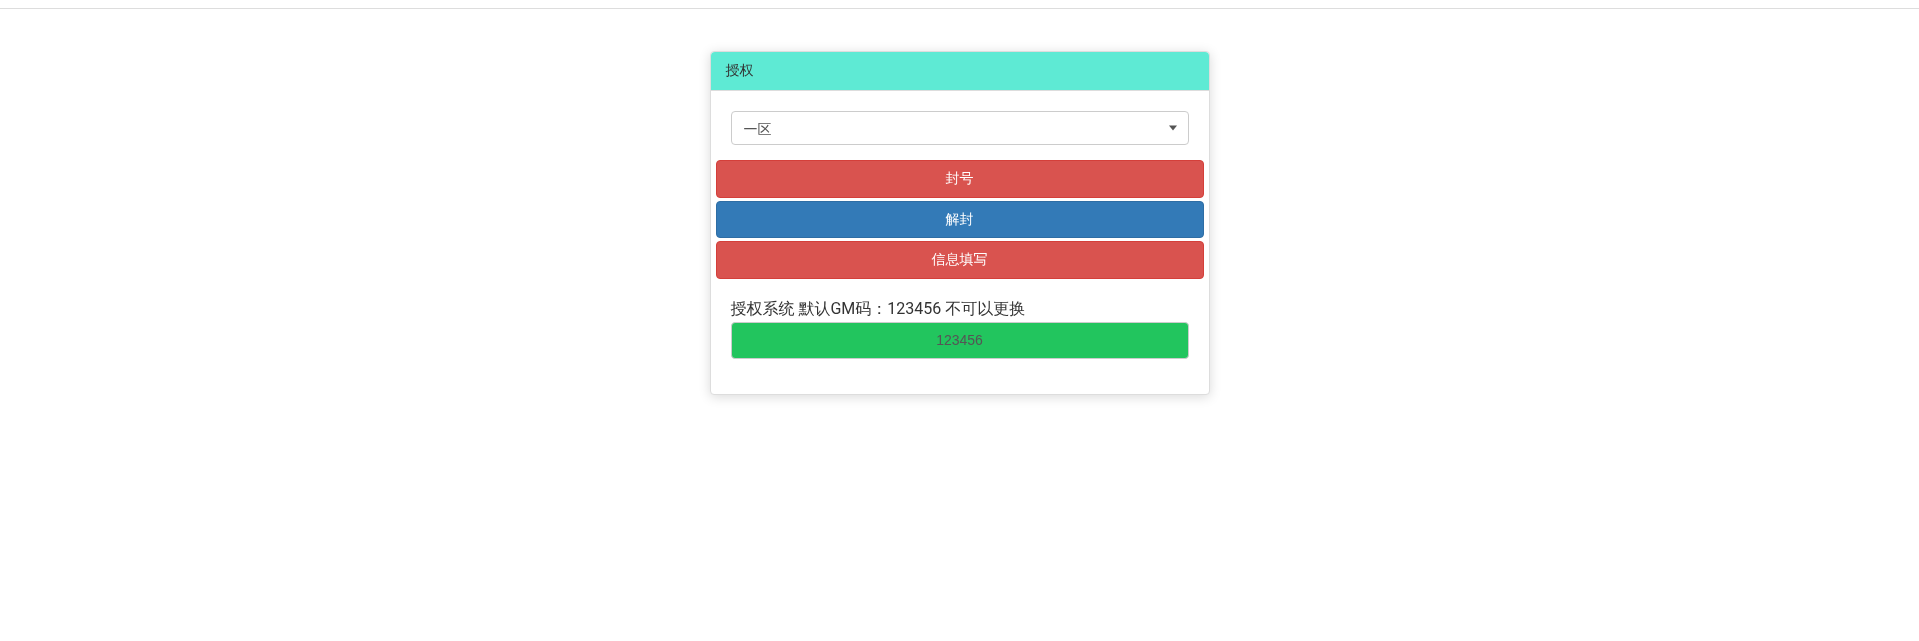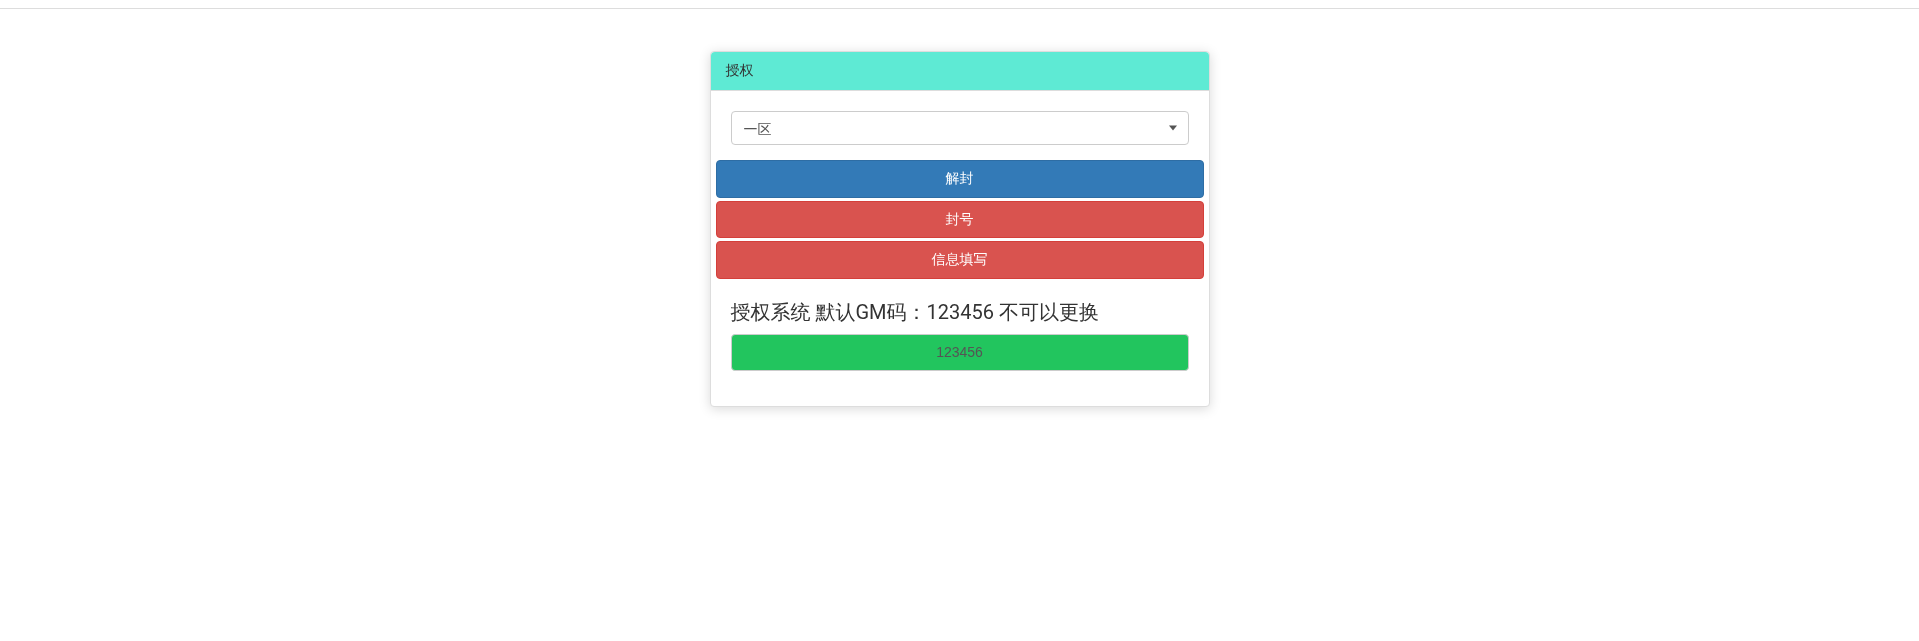--- a/index.html
+++ b/index.html
@@ -123,23 +123,23 @@
     }
     .btn-wide-row {
       margin-left: -15px;
       margin-right: -15px;
       width: calc(100% + 30px);
     }
     .btn-group-wide {
       margin-bottom: 20px;
     }
     .info-section-label {
-      margin-bottom: 8px;
+      margin-bottom: 2px;
       color: #333;
-      font-size: 20px;
+      font-size: 16px;
     }
     .centered-input {
       text-align: center;
     }
     .footer-buttons {
       margin-top: 15px;
     }
     .footer-buttons .btn {
       margin-right: 4px;
     }
@@ -162,22 +162,22 @@
 
       <div class="form-group">
         <div class="select-wrap">
           <div class="select-control">一区</div>
           <span class="select-caret"></span>
         </div>
       </div>
 
       <div>
         <div class="btn-group-wide">
+          <button class="btn btn-danger btn-block btn-wide-row">封号</button>
           <button class="btn btn-primary btn-block btn-wide-row">解封</button>
-          <button class="btn btn-danger btn-block btn-wide-row">封号</button>
           <button class="btn btn-danger btn-block btn-wide-row">信息填写</button>
         </div>
       </div>
 
       <div class="form-group">
         <div class="info-section-label">授权系统 默认GM码：123456 不可以更换</div>
         <input type="text" class="form-control centered-input" value="123456" style="">
       </div>
 
 

